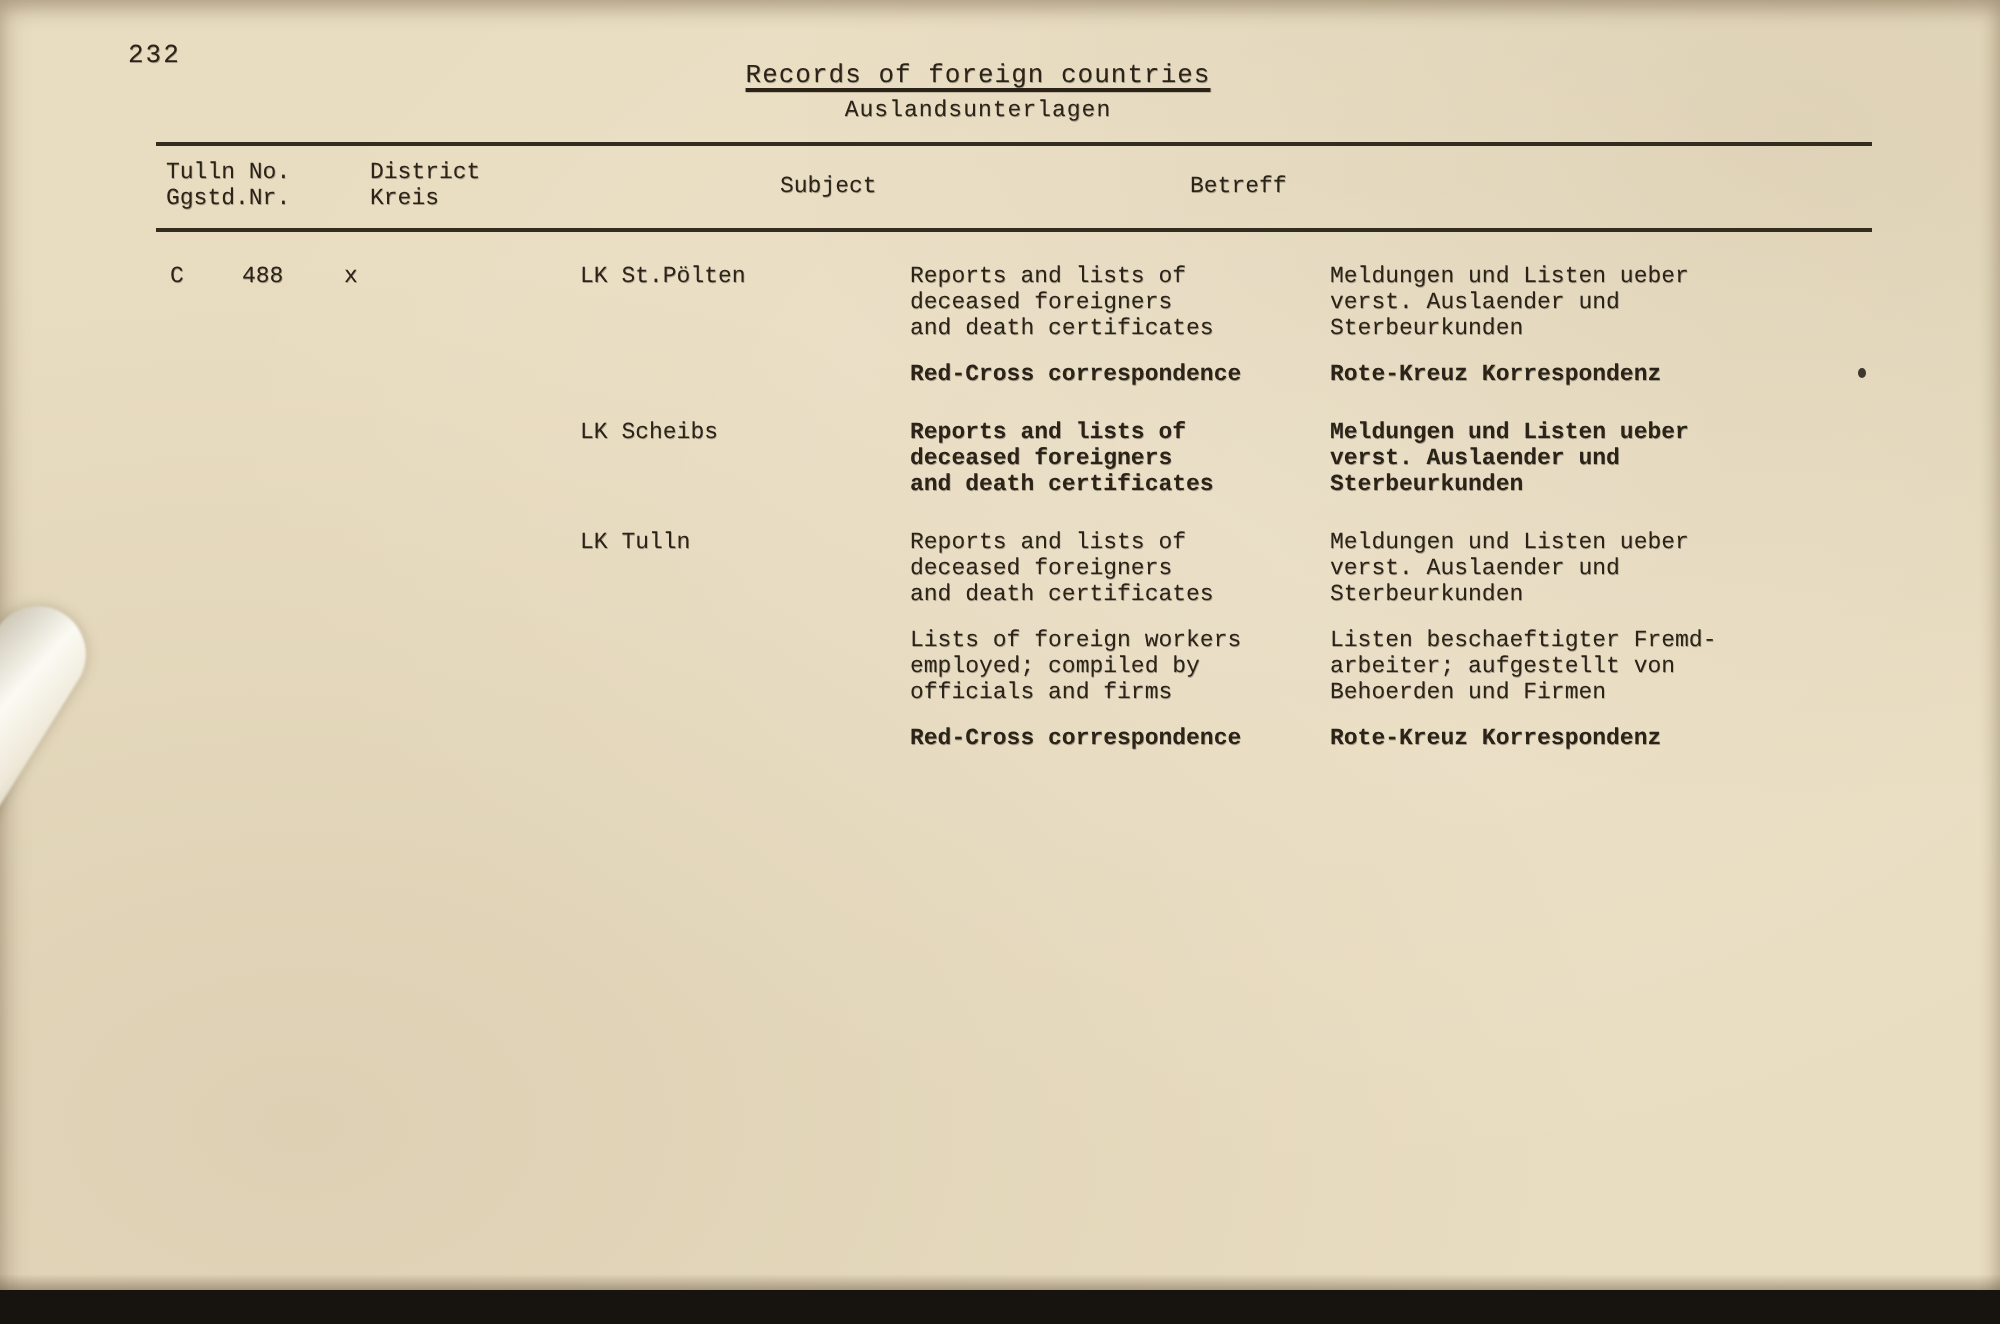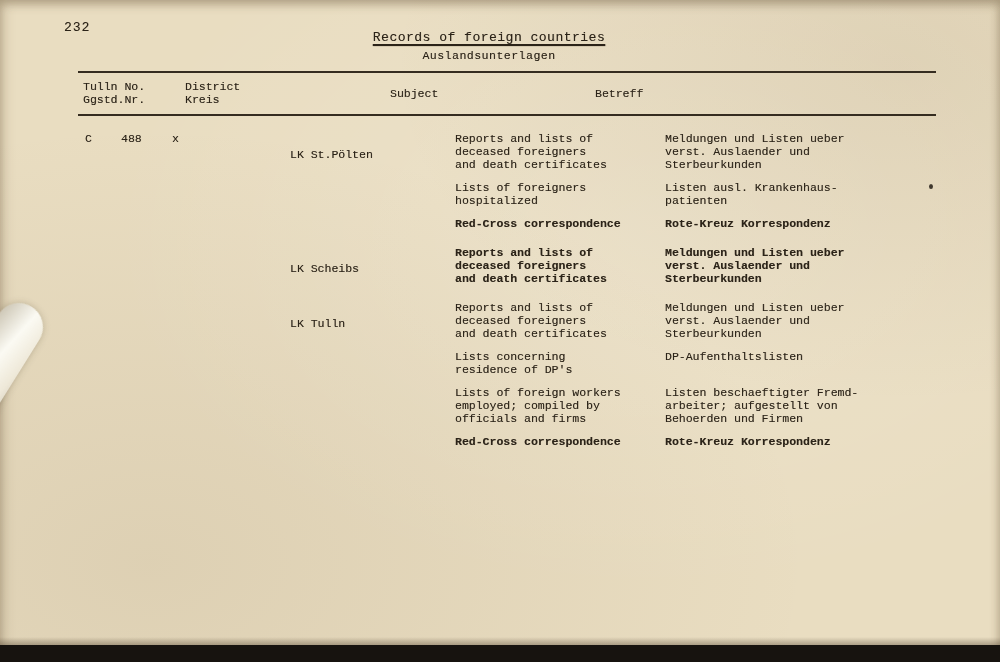--- a/index.html
+++ b/index.html
@@ -49,21 +49,21 @@
   .th-folder  { width:120px; }
   .th-district{ width:165px; padding-left:15px; }
   .th-subject { width:210px; padding-left:55px; padding-top:7px; }
   .th-betreff { flex:1; padding-left:50px; padding-top:7px; }
 
   .tbody { position:absolute; left:83px; width:854px; top:132px; font-size:11.5px; line-height:13px; }
   .group { display:flex; align-items:flex-start; margin-bottom:16px; }
   .c-item     { width:38px; padding-left:2px; }
   .c-no       { width:49px; }
   .c-folder   { width:120px; padding-left:2px; }
-  .c-district { width:165px;margin-top:16px; }
+  .c-district { width:165px; }
   .entries { flex:1; }
   .entry { display:flex; align-items:flex-start; margin-bottom:10px;justify-content:flex-end; }
   .entry:last-child { margin-bottom:0;font-weight:bold; }
   .subject { width:210px; white-space:pre-line; }
   .betreff { flex:1; white-space:pre-line; }
 
   .clip-highlight {
     position:absolute; left:-30px; top:296px; width:48px; height:142px;
     border-radius:26px;
     transform:rotate(32deg);
@@ -125,26 +125,20 @@
       <div class="entries">
         <div class="entry">
           <div class="subject">Reports and lists of
 deceased foreigners
 and death certificates</div>
           <div class="betreff">Meldungen und Listen ueber
 verst. Auslaender und
 Sterbeurkunden</div>
         </div>
         <div class="entry">
-          <div class="subject">Lists of foreigners
-hospitalized</div>
-          <div class="betreff">Listen ausl. Krankenhaus-
-patienten</div>
-        </div>
-        <div class="entry">
           <div class="subject">Red-Cross correspondence</div>
           <div class="betreff">Rote-Kreuz Korrespondenz</div>
         </div>
       </div>
     </div>
 
     <div class="group">
       <div class="c-item"></div>
       <div class="c-no"></div>
       <div class="c-folder"></div>
@@ -169,25 +163,20 @@
       <div class="entries">
         <div class="entry">
           <div class="subject">Reports and lists of
 deceased foreigners
 and death certificates</div>
           <div class="betreff">Meldungen und Listen ueber
 verst. Auslaender und
 Sterbeurkunden</div>
         </div>
         <div class="entry">
-          <div class="subject">Lists concerning
-residence of DP's</div>
-          <div class="betreff">DP-Aufenthaltslisten</div>
-        </div>
-        <div class="entry">
           <div class="subject">Lists of foreign workers
 employed; compiled by
 officials and firms</div>
           <div class="betreff">Listen beschaeftigter Fremd-
 arbeiter; aufgestellt von
 Behoerden und Firmen</div>
         </div>
         <div class="entry">
           <div class="subject">Red-Cross correspondence</div>
           <div class="betreff">Rote-Kreuz Korrespondenz</div>

